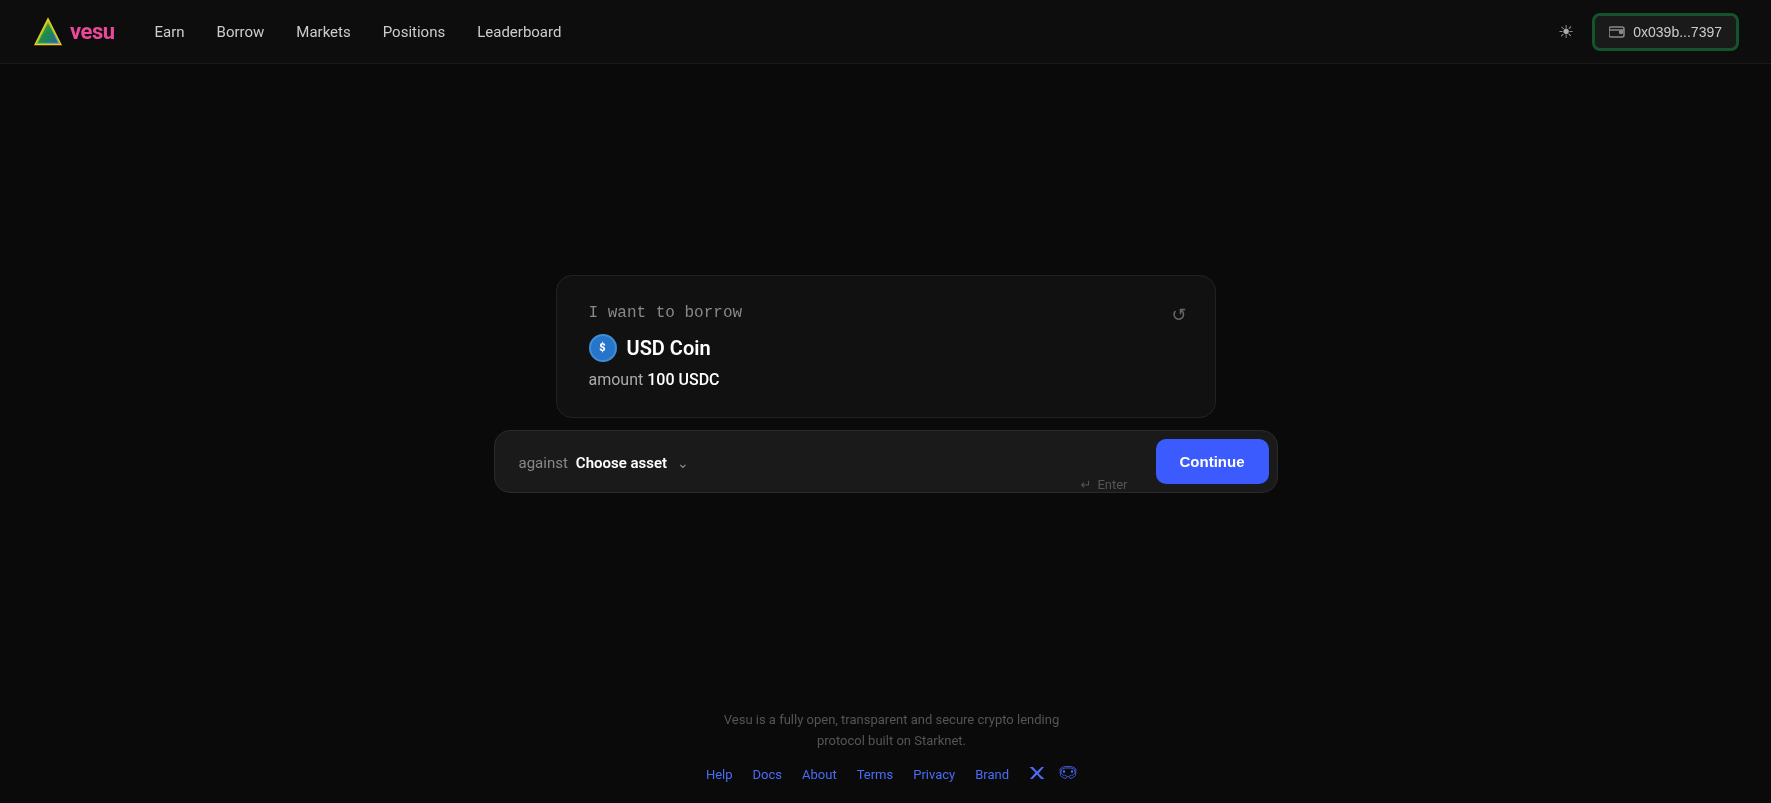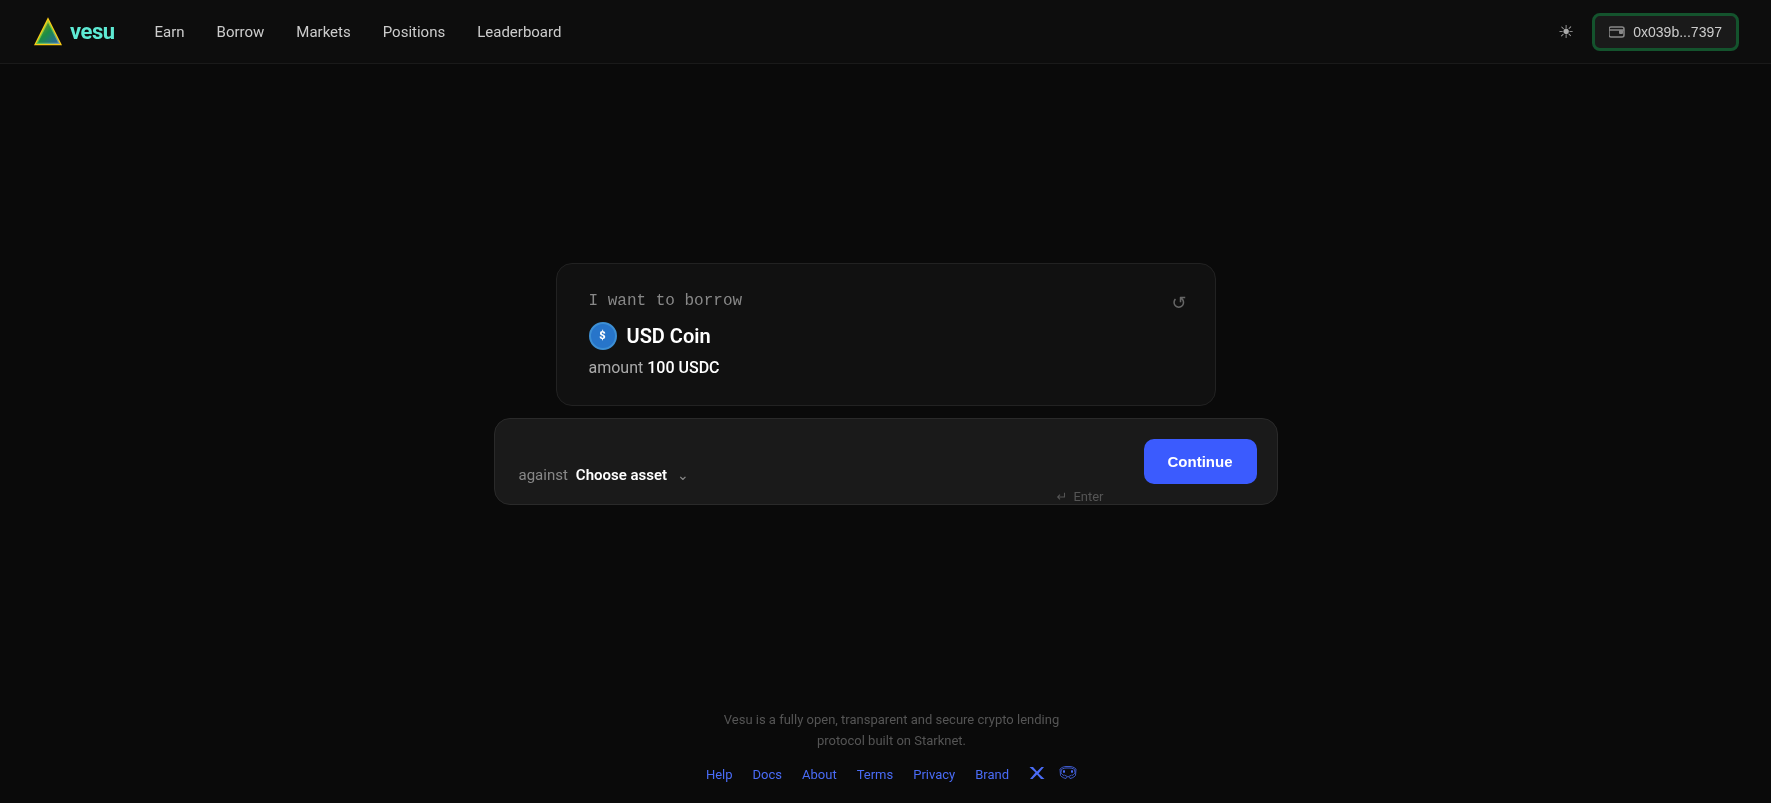--- a/index.html
+++ b/index.html
@@ -42,21 +42,21 @@
     }
 
     .logo-icon {
       width: 32px;
       height: 32px;
     }
 
     .logo-text {
       font-size: 22px;
       font-weight: 700;
-      color: #5eead4;
+      color: #ec4899;
       letter-spacing: -0.5px;
     }
 
     .nav-links {
       display: flex;
       align-items: center;
       gap: 32px;
       list-style: none;
       text-align: right;
     }
@@ -225,21 +225,21 @@
 
     .continue-button {
       background-color: #3b5bfe;
       color: #ffffff;
       border: none;
       border-radius: 10px;
       padding: 14px 24px;
       font-size: 15px;
       font-weight: 600;
       cursor: pointer;
-      margin: 20px;
+      margin: 8px;
       white-space: nowrap;
       transition: background-color 0.2s;
     }
 
     
     .footer {
       text-align: center;
       padding: 30px 20px 20px;
       position: fixed;
       bottom: 0;

